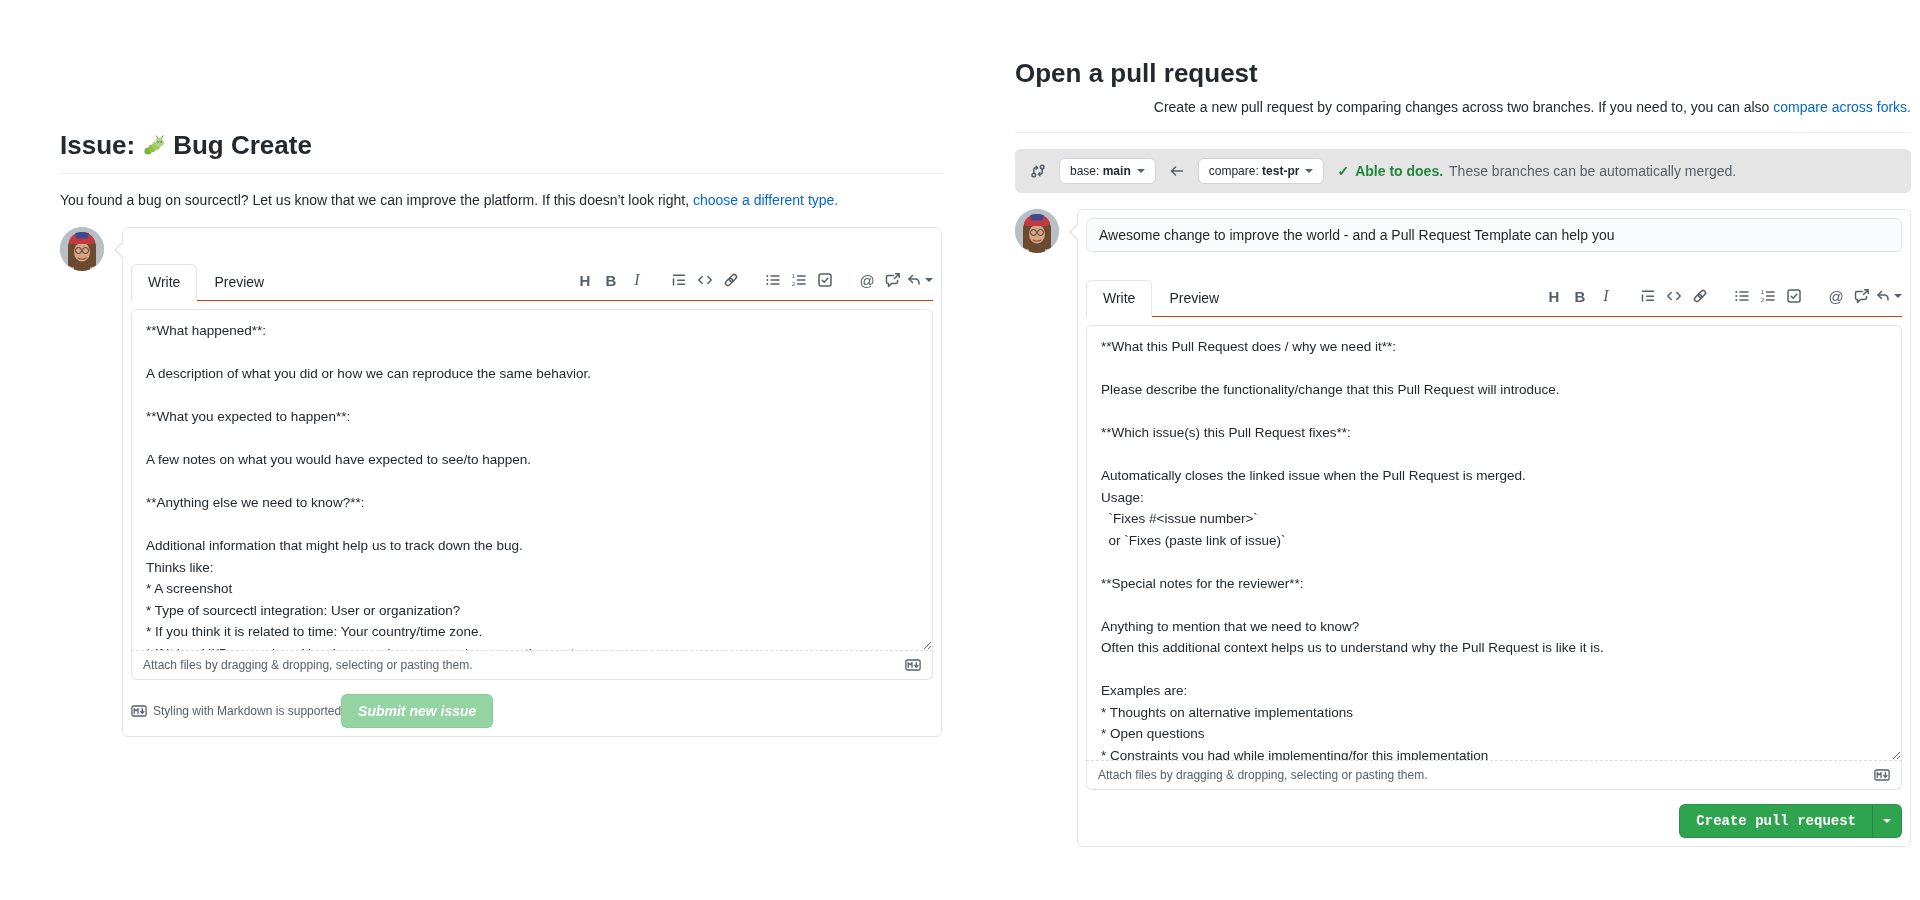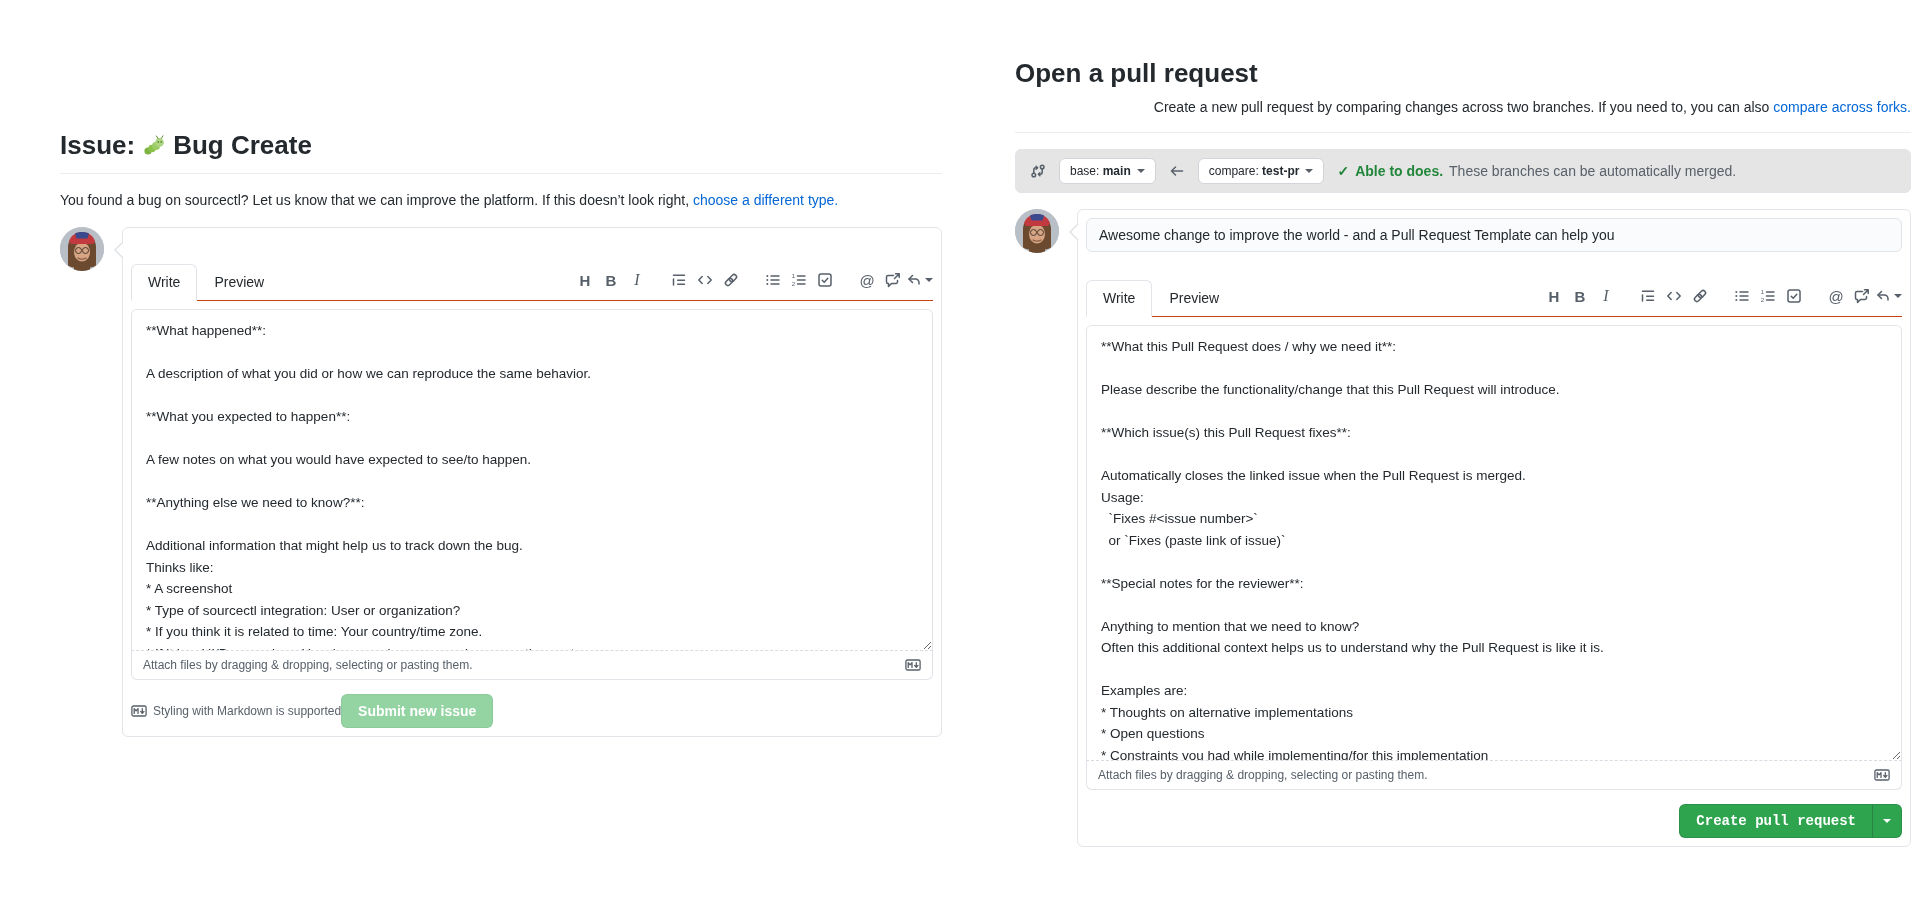--- a/index.html
+++ b/index.html
@@ -80,21 +80,21 @@
     font-size:12px; color:#586069; border:1px solid #e1e4e8; border-top:none;
     border-radius:0 0 6px 6px; background:#fff; cursor:pointer; }
 
   .card-footer { display:flex; align-items:center; margin-top:14px; }
   .footer-issue { justify-content:flex-start; }
   .footer-pr { justify-content:flex-end;font-family:Liberation Mono, monospace; }
   .md-note { display:flex; align-items:center; gap:6px; font-size:12px; color:#586069; }
 
   .btn-submit { background:#94d3a2; color:#fff; font-size:14px; font-weight:600;
     font-family:"Liberation Sans",sans-serif; padding:8px 16px; border:1px solid rgba(27,31,35,0.05);
-    border-radius:6px; cursor:pointer; }
+    border-radius:6px; cursor:pointer;font-style:italic; }
   .btn-create { display:flex; align-items:stretch; background:#2ea44f; color:#fff;
     border:1px solid rgba(27,31,35,0.15); border-radius:6px; overflow:hidden; cursor:pointer; }
   .btn-create .main { padding:8px 16px; font-size:14px; font-weight:600; }
   .btn-create .dd { display:flex; align-items:center; padding:0 10px; border-left:1px solid rgba(27,31,35,0.25); }
   .btn-create .caret-down { border-top-color:#ffffff; }
 </style>
 </head>
 <body>
 
 <div class="stage">

